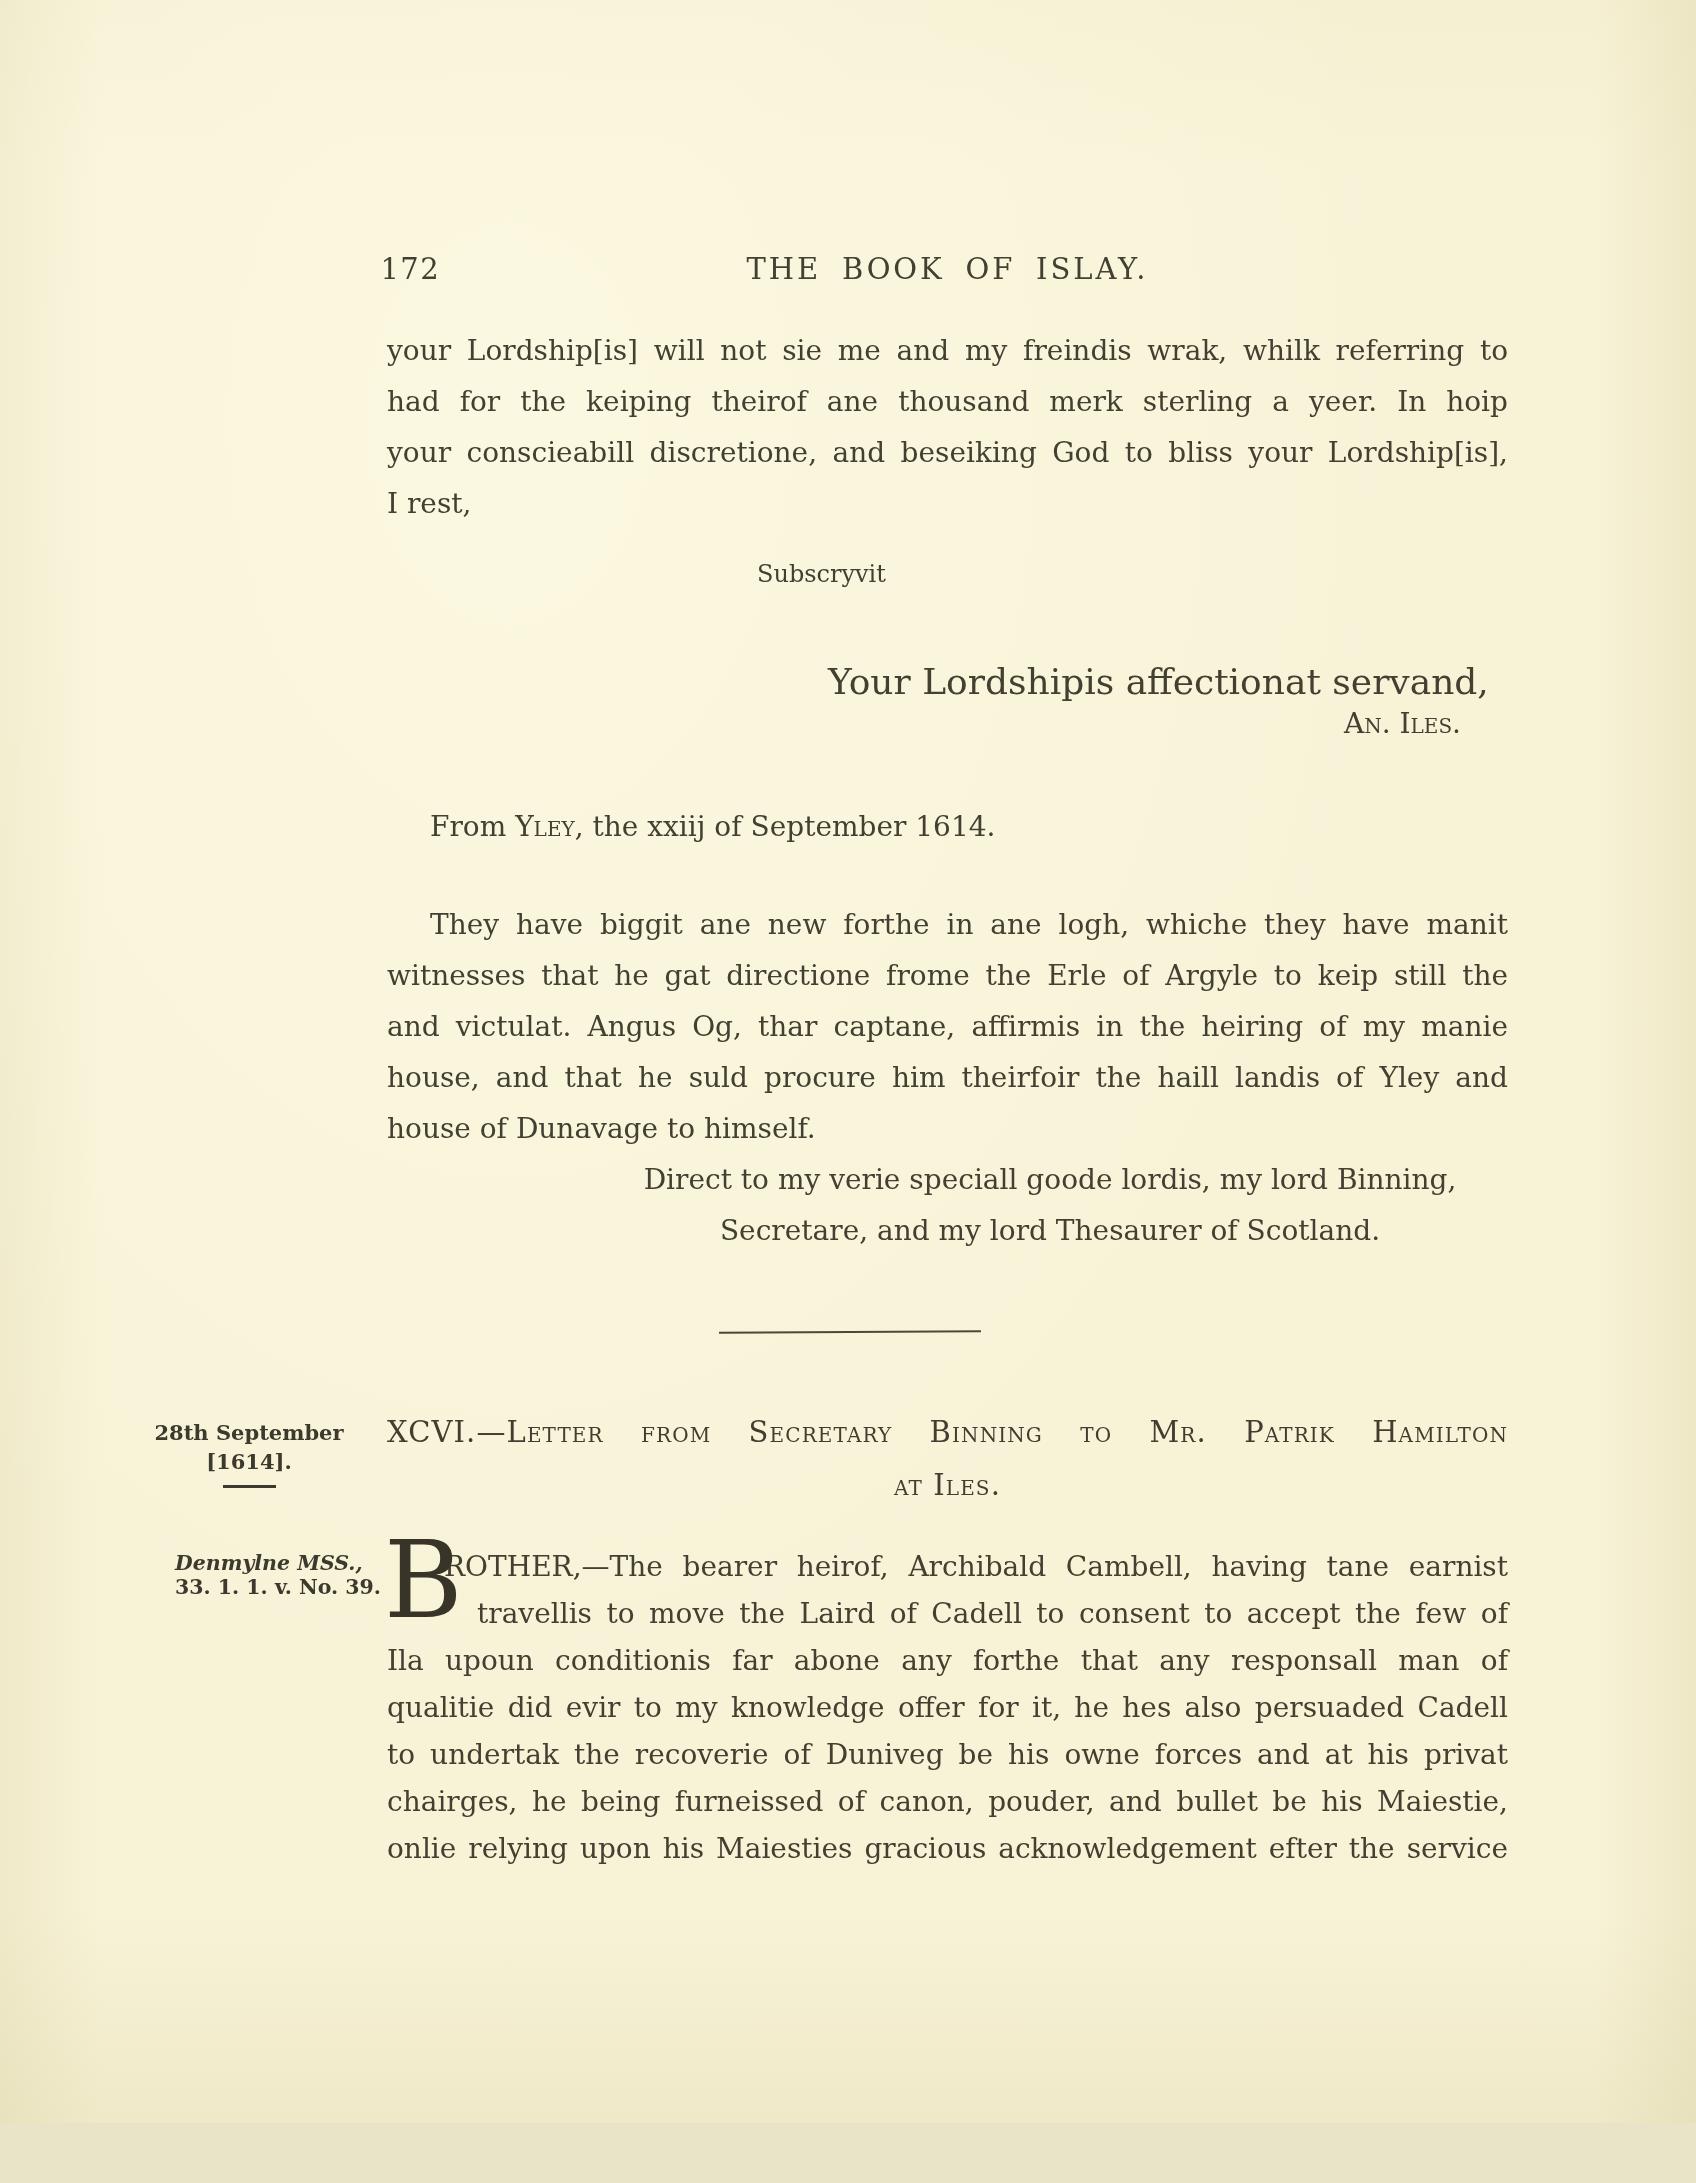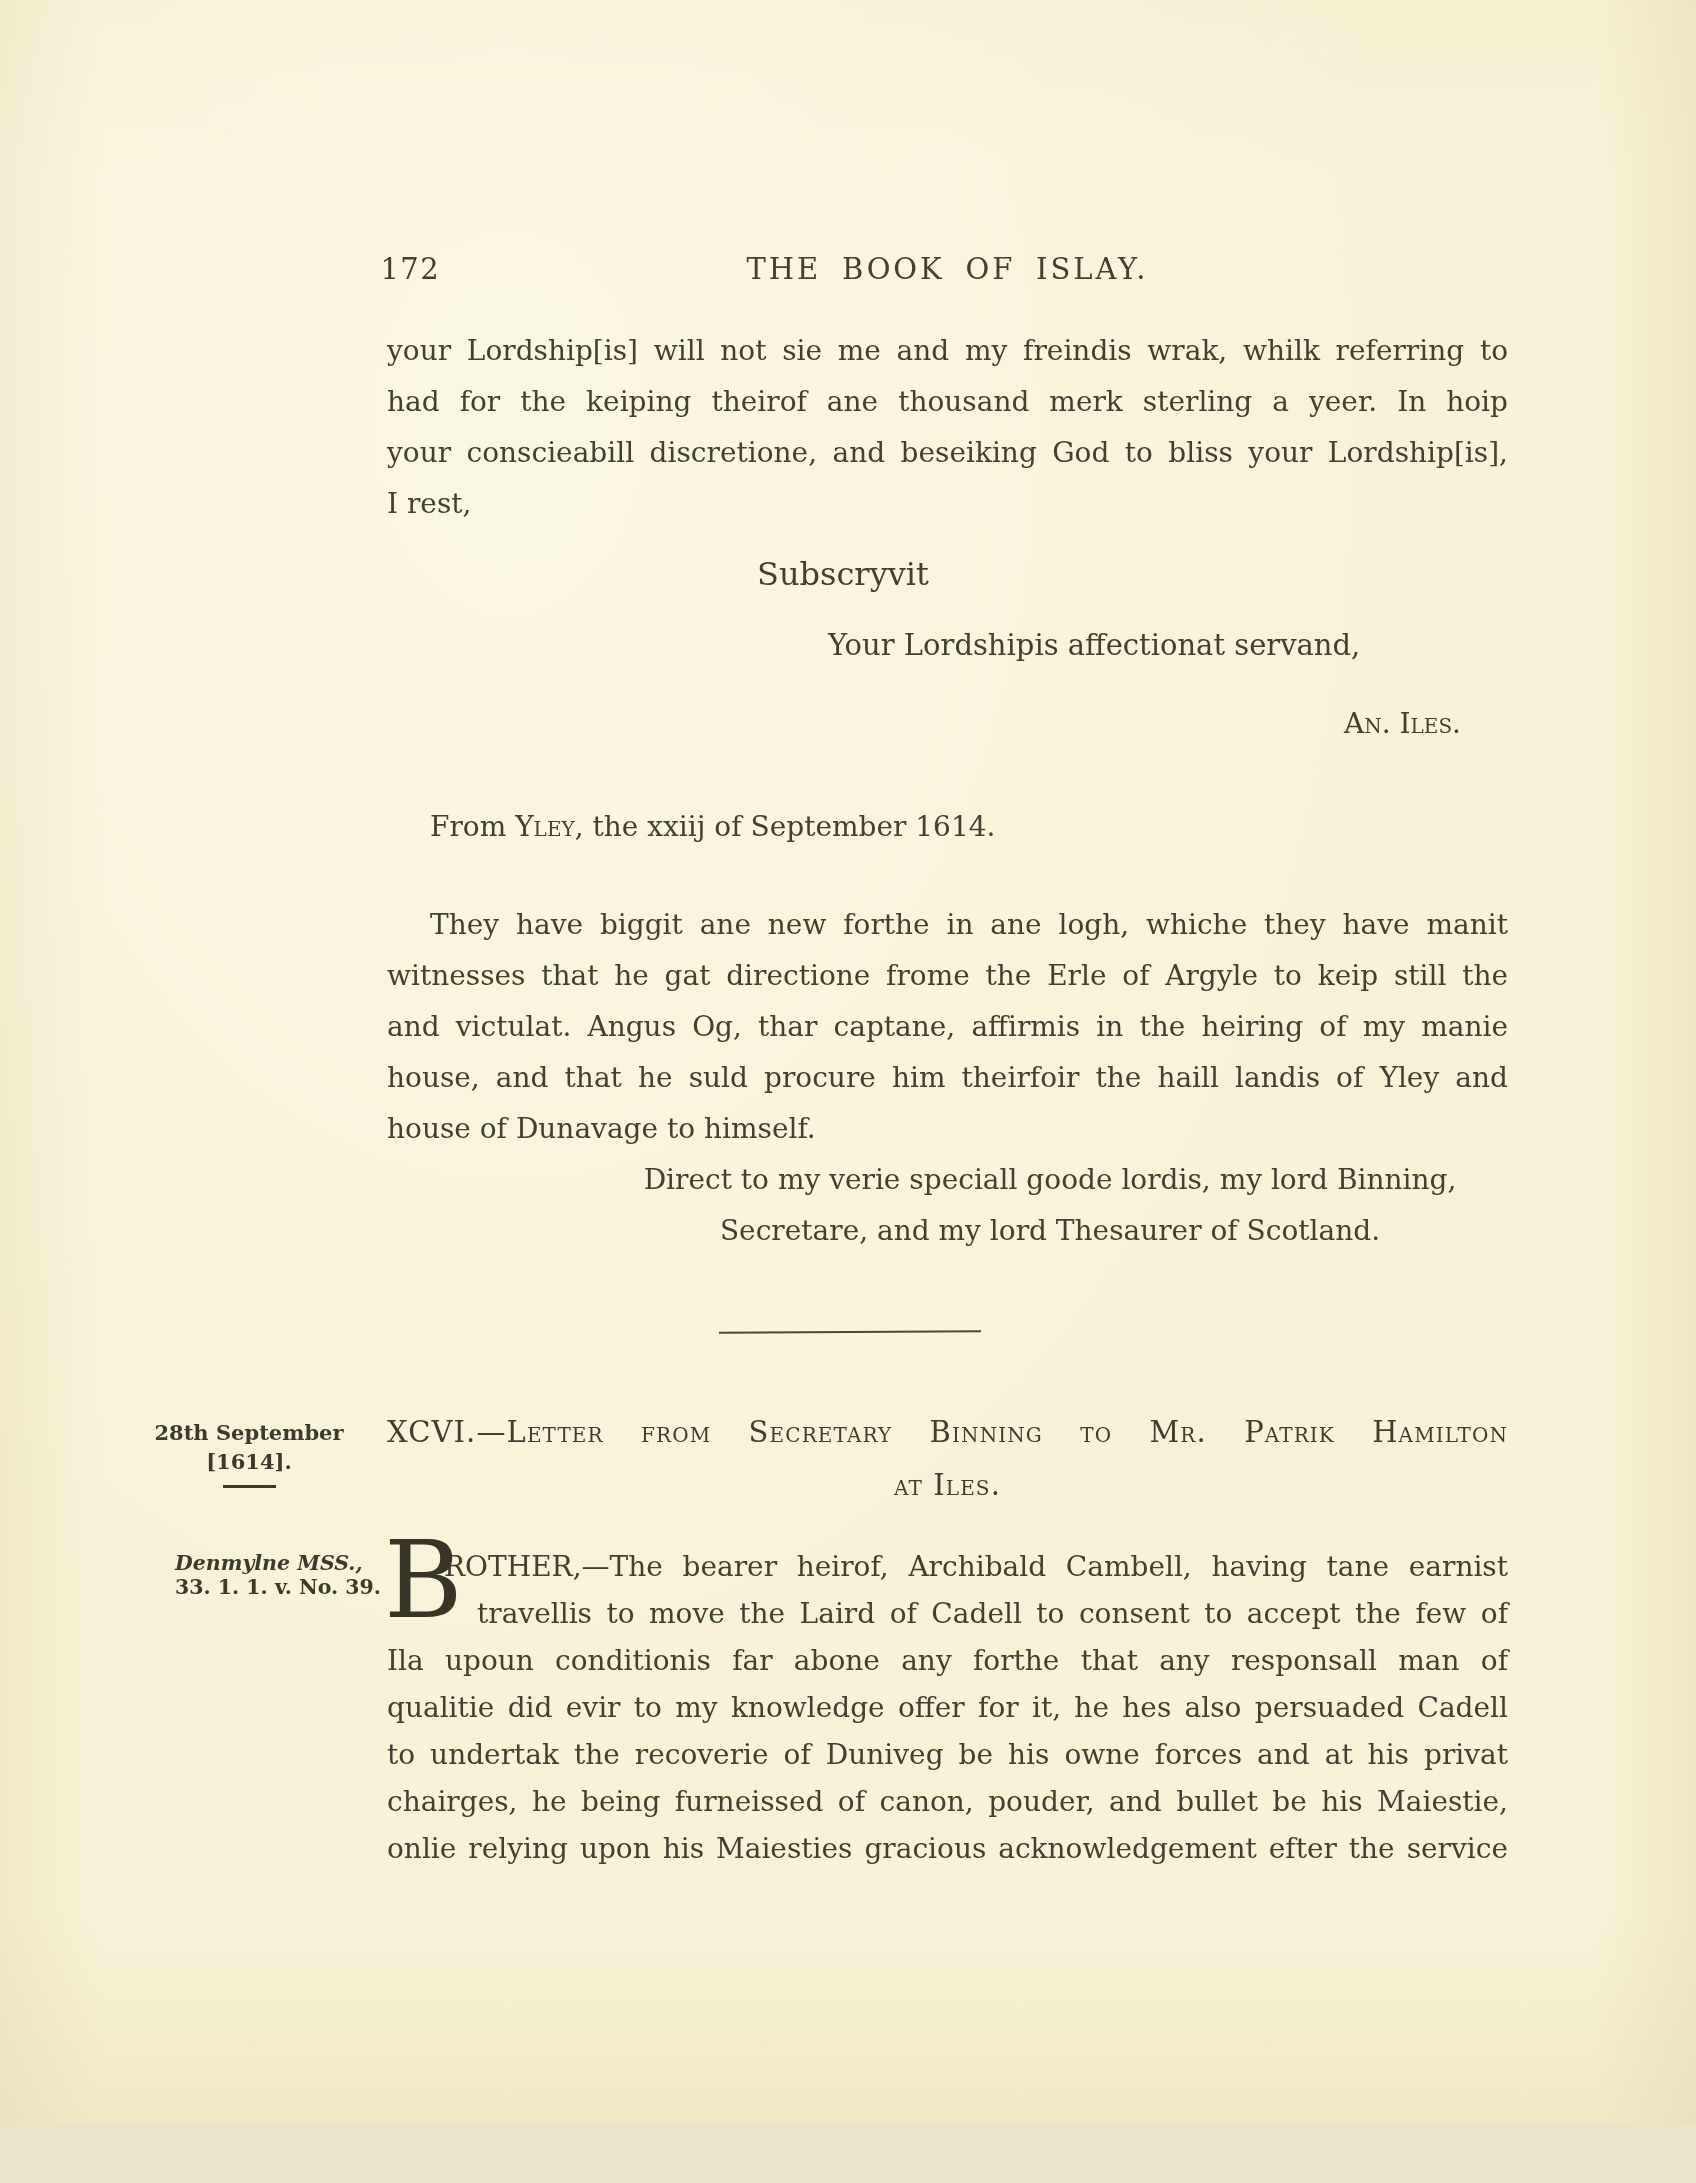--- a/index.html
+++ b/index.html
@@ -24,22 +24,22 @@
   .running-title { display: block; text-align: center; letter-spacing: 2.9px; word-spacing: 8.8px; }
 
   
   .bodytext { font-size: 28px; line-height: 51px; width: 1121px; }
   .line { white-space: normal; }
   .jline { text-align: justify; text-align-last: justify; }
   .indent { text-indent: 43px; }
   .sc { font-variant: small-caps; }
 
   .p1 { left: 387px; top: 325px; }
-  .subscryvit { left: 757px; top: 549px; font-size: 32px; line-height: 51px; }
-  .servand { left: 828px; top: 620px; font-size: 29px; line-height: 51px; }
+  .subscryvit { left: 757px; top: 549px; font-size: 24px; line-height: 51px; }
+  .servand { left: 828px; top: 656px; font-size: 36px; line-height: 51px; }
   .signature { left: 387px; top: 698px; width: 1121px; text-align: right; padding-right: 47px; box-sizing: border-box; font-size: 28px; line-height: 51px; }
   .fromline { left: 387px; top: 801px; width: 1121px; font-size: 28px; line-height: 51px; text-indent: 43px; }
   .p2 { left: 387px; top: 899px; }
   .address { left: 592px; top: 1154px; width: 916px; text-align: center; font-size: 28px; line-height: 51px; }
 
   .rule { left: 719px; top: 1331px; width: 262px; height: 2.2px; background: #4b473a; transform: rotate(-0.3deg); }
 
   
   .mnote-date { left: 150px; top: 1418px; width: 198px; text-align: center; font-weight: bold; font-size: 21px; line-height: 29px; color: #3c392d; }
   .mnote-dash { width: 53px; height: 2.9px; background: #3c392d; margin: 8.8px auto 0 auto; }

